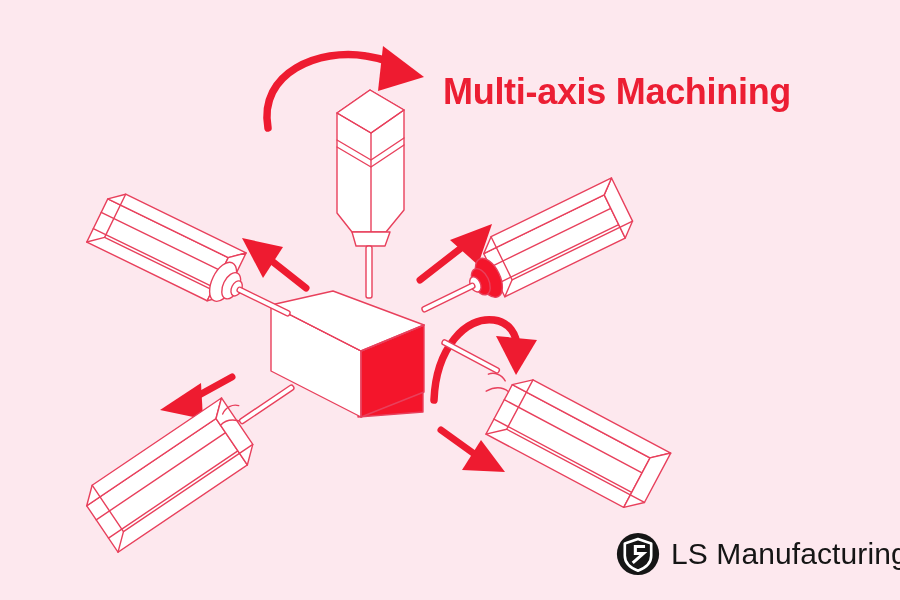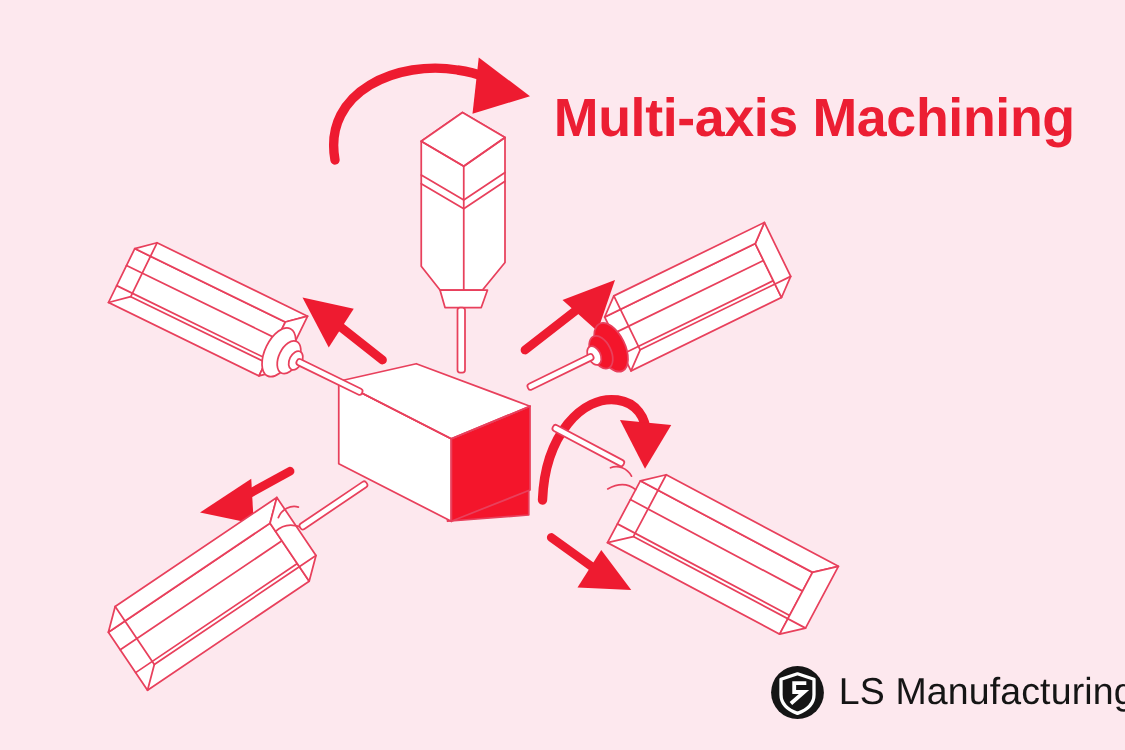--- a/index.html
+++ b/index.html
@@ -24,21 +24,21 @@
     top: 0;
     width: 900px;
     height: 600px;
     display: block;
   }
   .title {
     position: absolute;
     left: 443px;
     top: 72px;
     font-family: "Liberation Sans", sans-serif;
-    font-size: 43px;
+    font-size: 36px;
     font-weight: bold;
     letter-spacing: -0.3px;
     color: #ec1e33;
     white-space: nowrap;
     line-height: 1.1;
     user-select: none;
   }
   .brand {
     position: absolute;
     left: 616px;

